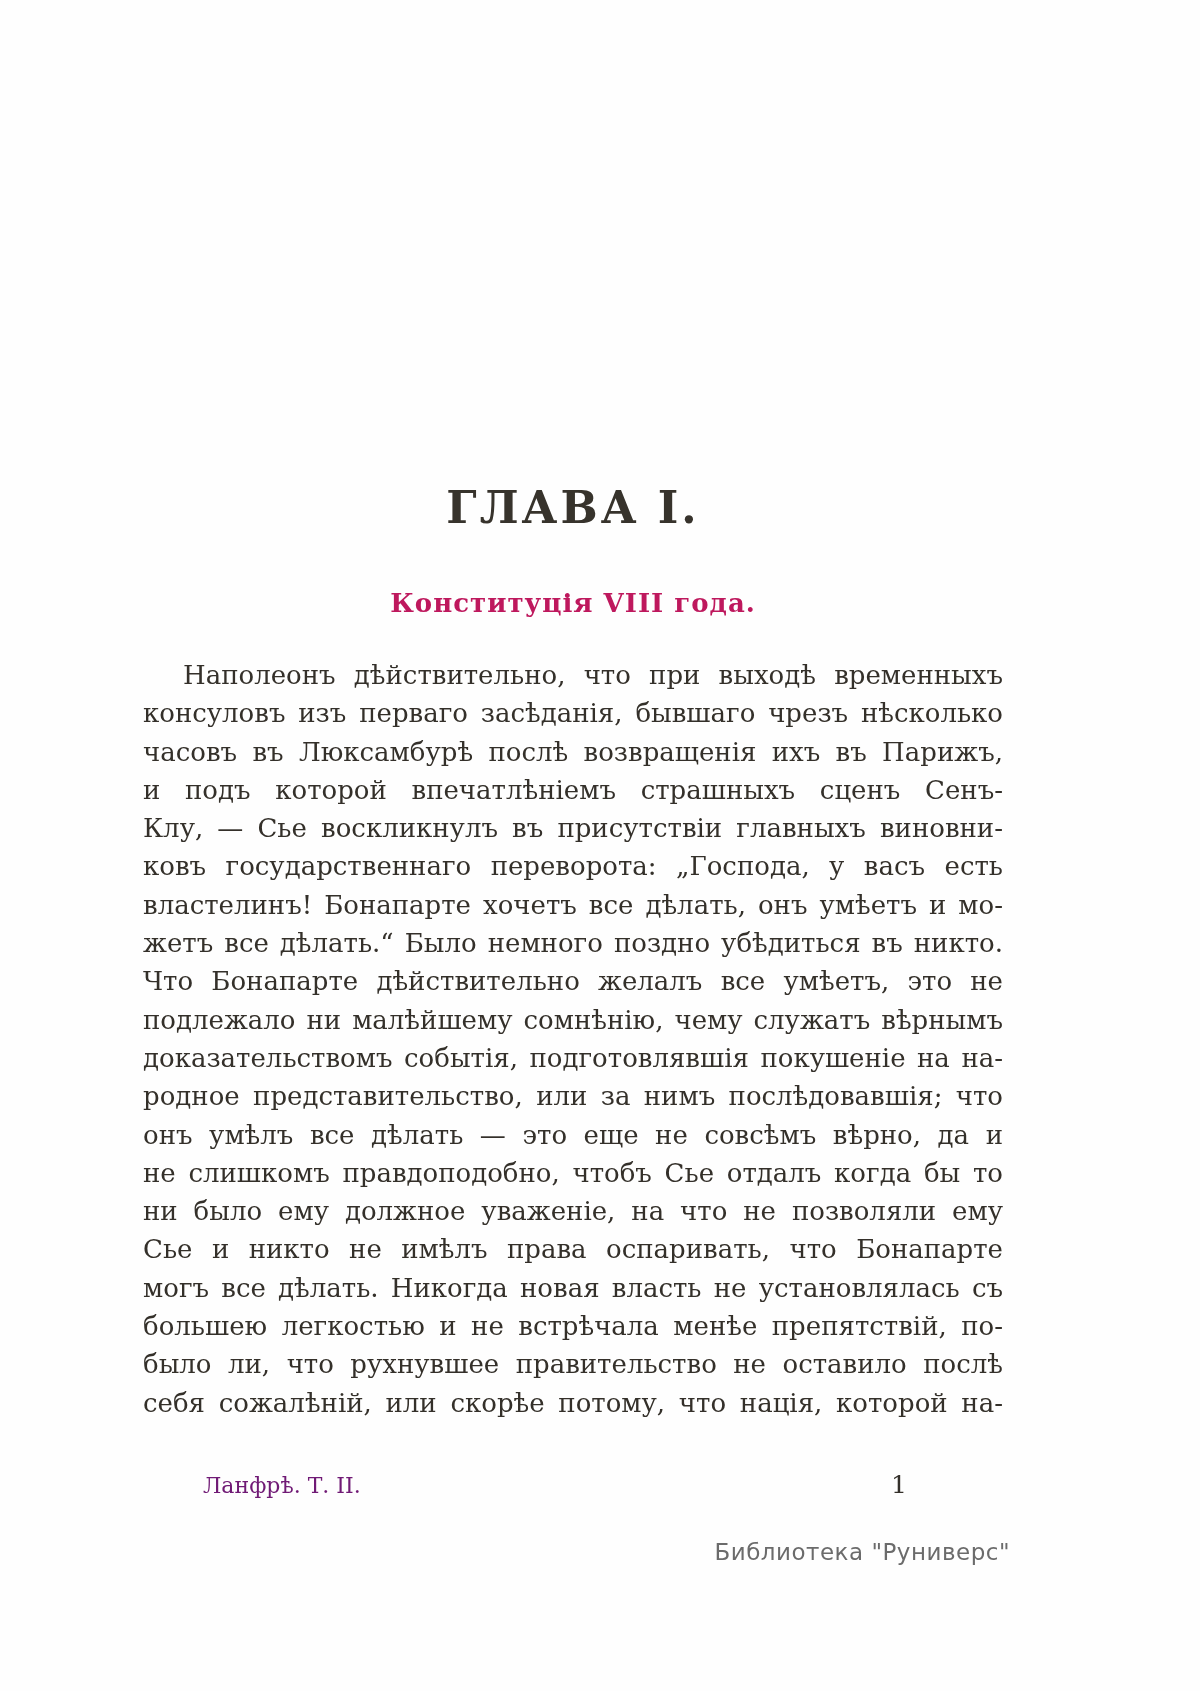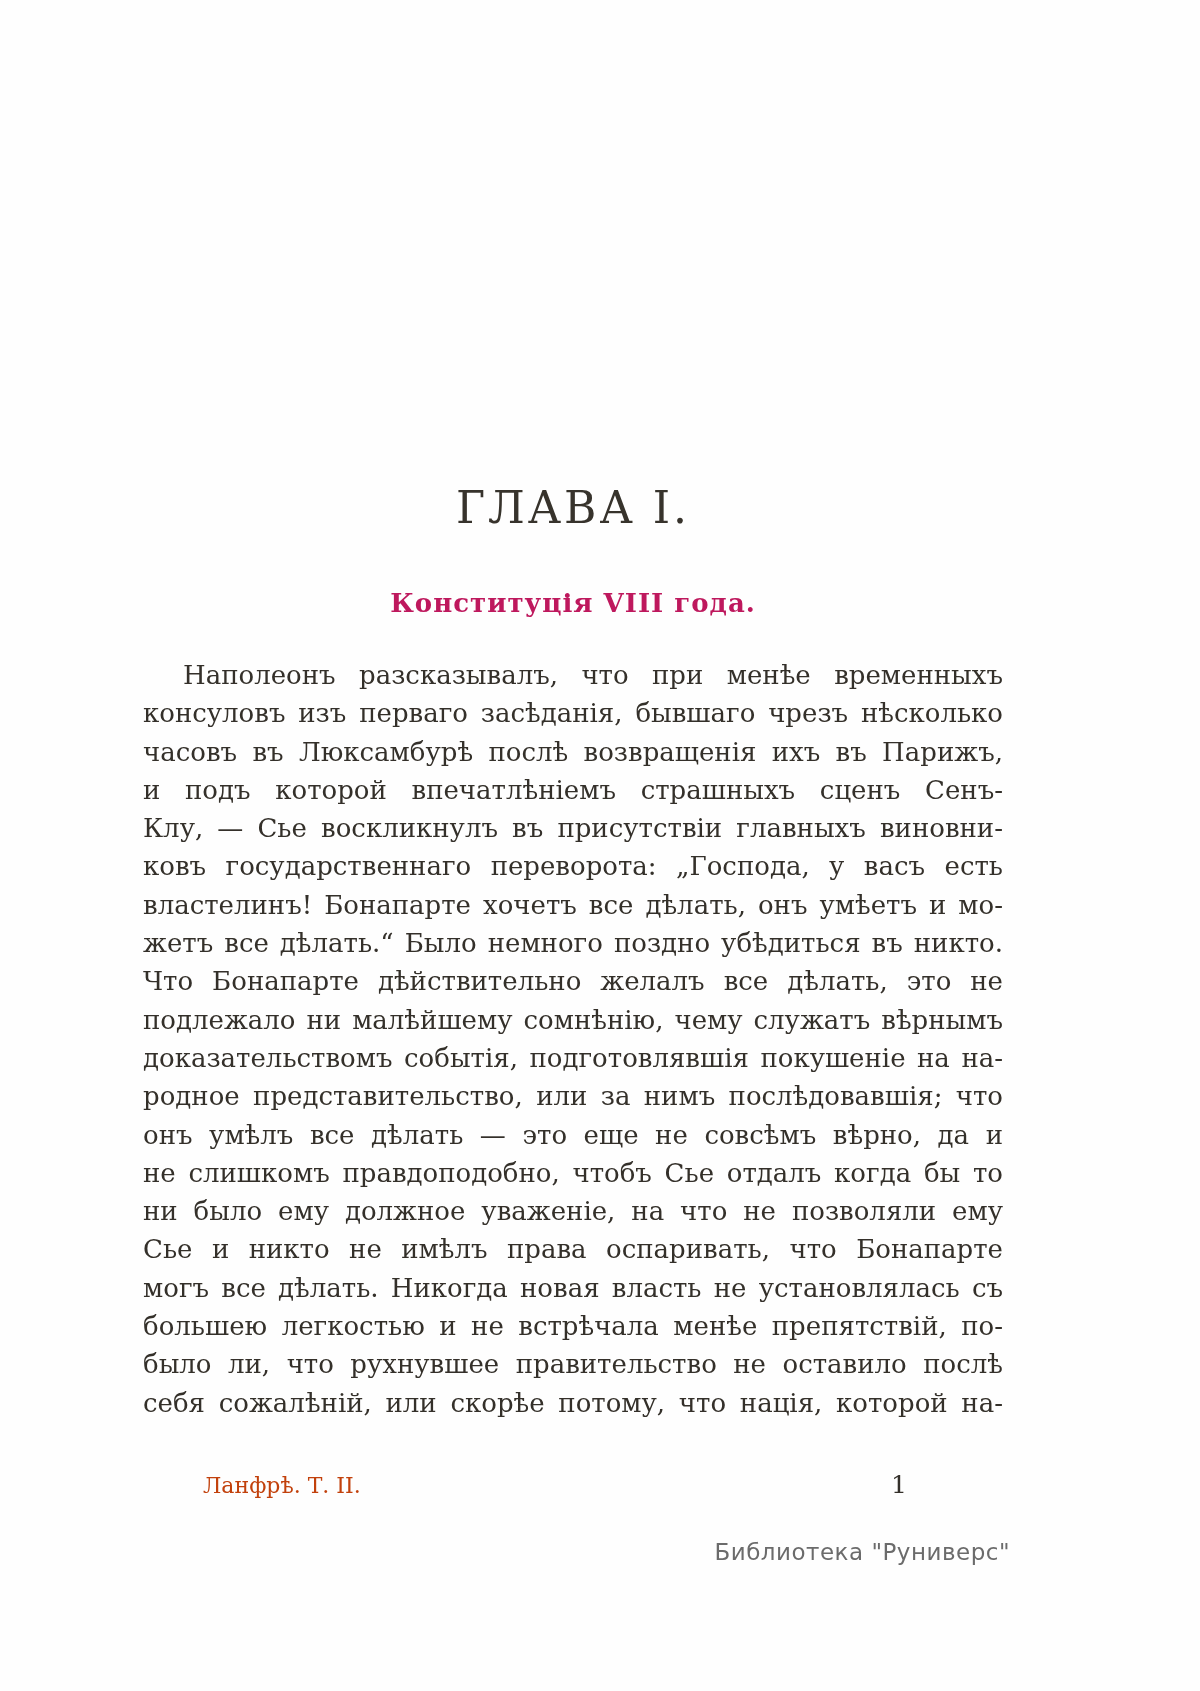--- a/index.html
+++ b/index.html
@@ -20,21 +20,21 @@
     inset: 0;
     background: #fefefe;
   }
   .chapter-title {
     position: absolute;
     top: 482px;
     left: 143px;
     width: 860px;
     text-align: center;
     font-size: 44px;
-    font-weight: normal;
+    font-weight: bold;
     letter-spacing: 3px;
     color: #37332c;
   }
   .section-title {
     position: absolute;
     top: 588px;
     left: 143px;
     width: 860px;
     text-align: center;
     font-size: 26px;
@@ -66,21 +66,21 @@
     top: 1470px;
     left: 143px;
     width: 860px;
     display: flex;
     justify-content: space-between;
     align-items: baseline;
   }
   .footer-signature {
     padding-left: 60px;
     font-size: 22px;
-    color: #c2410c;
+    color: #701a75;
   }
   .footer-pagenum {
     padding-right: 96px;
     font-size: 25px;
     color: #34302a;
   }
   .watermark {
     position: absolute;
     right: 190px;
     bottom: 126px;
@@ -93,29 +93,29 @@
 </head>
 <body>
 
 <div class="page">
 
   <div class="chapter-title">ГЛАВА I.</div>
 
   <div class="section-title">Конституція VIII года.</div>
 
   <div class="body-text">
-      <div class="line first">Наполеонъ разсказывалъ, что при менѣе временныхъ</div>
+      <div class="line first">Наполеонъ дѣйствительно, что при выходѣ временныхъ</div>
       <div class="line">консуловъ изъ перваго засѣданія, бывшаго чрезъ нѣсколько</div>
       <div class="line">часовъ въ Люксамбурѣ послѣ возвращенія ихъ въ Парижъ,</div>
       <div class="line">и подъ которой впечатлѣніемъ страшныхъ сценъ Сенъ-</div>
       <div class="line">Клу, — Сье воскликнулъ въ присутствіи главныхъ виновни-</div>
       <div class="line">ковъ государственнаго переворота: „Господа, у васъ есть</div>
       <div class="line">властелинъ! Бонапарте хочетъ все дѣлать, онъ умѣетъ и мо-</div>
       <div class="line">жетъ все дѣлать.“ Было немного поздно убѣдиться въ никто.</div>
-      <div class="line">Что Бонапарте дѣйствительно желалъ все дѣлать, это не</div>
+      <div class="line">Что Бонапарте дѣйствительно желалъ все умѣетъ, это не</div>
       <div class="line">подлежало ни малѣйшему сомнѣнію, чему служатъ вѣрнымъ</div>
       <div class="line">доказательствомъ событія, подготовлявшія покушеніе на на-</div>
       <div class="line">родное представительство, или за нимъ послѣдовавшія; что</div>
       <div class="line">онъ умѣлъ все дѣлать — это еще не совсѣмъ вѣрно, да и</div>
       <div class="line">не слишкомъ правдоподобно, чтобъ Сье отдалъ когда бы то</div>
       <div class="line">ни было ему должное уваженіе, на что не позволяли ему</div>
       <div class="line">Сье и никто не имѣлъ права оспаривать, что Бонапарте</div>
       <div class="line">могъ все дѣлать. Никогда новая власть не установлялась съ</div>
       <div class="line">большею легкостью и не встрѣчала менѣе препятствій, по-</div>
       <div class="line">было ли, что рухнувшее правительство не оставило послѣ</div>

